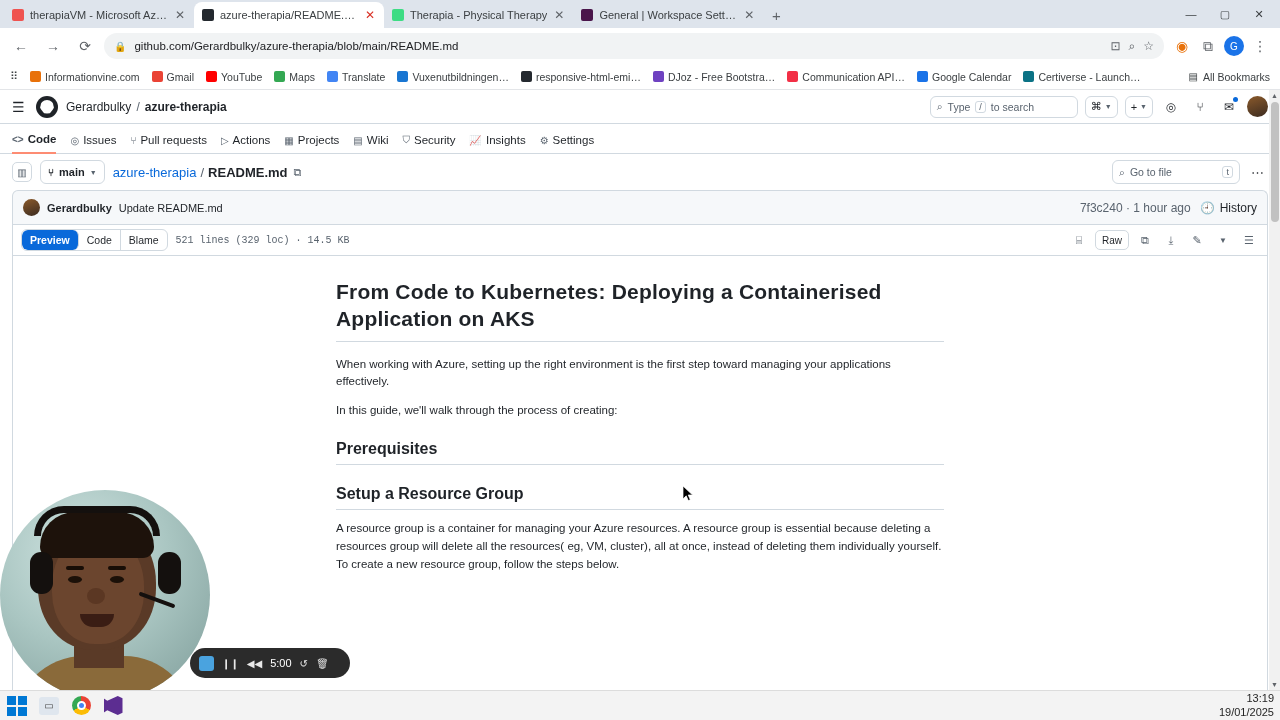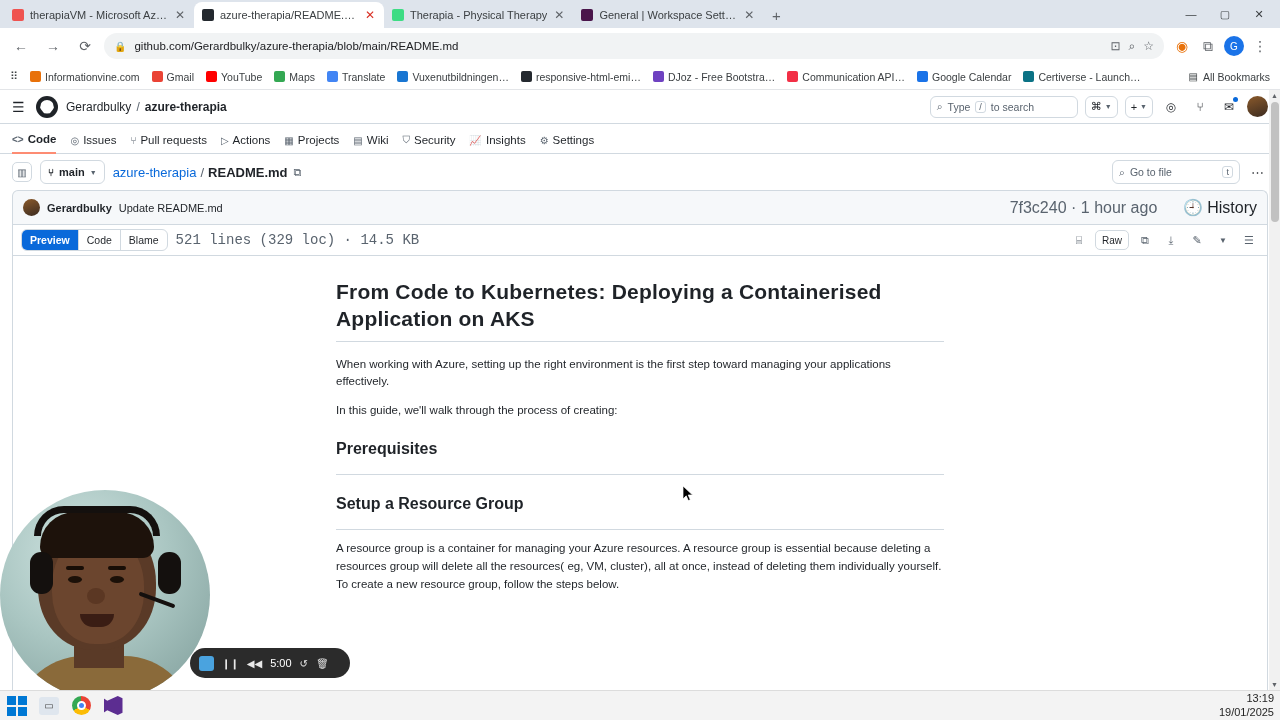--- a/index.html
+++ b/index.html
@@ -114,48 +114,48 @@
   .kebab { font-size: 13px; color: #1f2328; padding: 0 4px; }
 
   .commit-bar {
     margin: 0 12px; height: 34px; border: 1px solid #d1d9e0; border-bottom: none;
     border-radius: 6px 6px 0 0; background: #f6f8fa;
     display: flex; align-items: center; padding: 0 10px; gap: 7px; font-size: 11px; color: #1f2328;
   }
   .commit-av { width: 17px; height: 17px; border-radius: 50%; background: linear-gradient(160deg,#8b5a2b,#3b2b20); }
   .commit-bar .author { font-weight: 600; }
   .commit-bar .msg { color: #1f2328; }
-  .commit-right { margin-left: auto; display: flex; align-items: flex-end; gap: 26px; font-size: 16px; color: #59636e; }
+  .commit-right { margin-left: auto; display: flex; align-items: flex-start; gap: 10px; font-size: 12px; color: #59636e; }
   .commit-right .hist { display: flex; align-items: center; gap: 4px; color: #1f2328; }
 
   .file-toolbar {
     margin: 0 12px; height: 32px; border: 1px solid #d1d9e0;
     display: flex; align-items: center; padding: 0 8px; gap: 8px; background: #fff;
   }
   .seg { display: flex; border: 1px solid #d1d9e0; border-radius: 6px; overflow: hidden; height: 22px; }
   .seg div { padding: 0 8px; display: flex; align-items: center; font-size: 10.5px; color: #1f2328; border-right: 1px solid #d1d9e0; }
   .seg div:last-child { border-right: none; }
-  .seg div.active { background: #0969da; color: #fff; font-weight: 600; }
-  .file-meta { font-size: 14px; color: #59636e; font-family: "Liberation Mono", monospace; }
+  .seg div.active { background: #0969da; color: #fff; font-weight: 600; border-radius: 6px; }
+  .file-meta { font-size: 10px; color: #59636e; font-family: "Liberation Mono", monospace; }
   .file-toolbar-right { margin-left: auto; display: flex; align-items: center; gap: 6px; }
   .ft-icon { width: 20px; height: 20px; display: flex; align-items: center; justify-content: center; font-size: 11px; color: #59636e; }
   .raw-btn { height: 20px; border: 1px solid #d1d9e0; border-radius: 5px; padding: 0 6px; font-size: 10px; display: flex; align-items: center; color: #1f2328; }
 
   
   .readme {
     margin: 0 12px; border: 1px solid #d1d9e0; border-top: none; background: #fff;
     height: 452px; overflow: hidden; padding: 22px 0 0 0;
   }
   .rd-inner { width: 608px; margin: 0 auto; color: #1f2328; }
   .rd-inner h1 {
     font-size: 21px; font-weight: 600; line-height: 1.3; letter-spacing: .2px;
     padding-bottom: 8px; border-bottom: 1px solid #d1d9e0; margin-bottom: 14px;
   }
   .rd-inner h2 {
-    font-size: 16px; font-weight: 600; padding-bottom: 16px;
+    font-size: 16px; font-weight: 600; padding-bottom: 6px;
     border-bottom: 1px solid #d1d9e0; margin: 20px 0 10px;
   }
   .rd-inner p { font-size: 11.5px; line-height: 1.55; margin-bottom: 11px; }
   .rd-inner ul { margin: 0 0 11px 18px; }
   .rd-inner li { font-size: 11.5px; line-height: 1.45; margin-bottom: 5px; }
 
   
   .webcam {
     position: absolute; left: 0px; bottom: -10px; width: 210px; height: 210px;
     border-radius: 50%; overflow: hidden;

